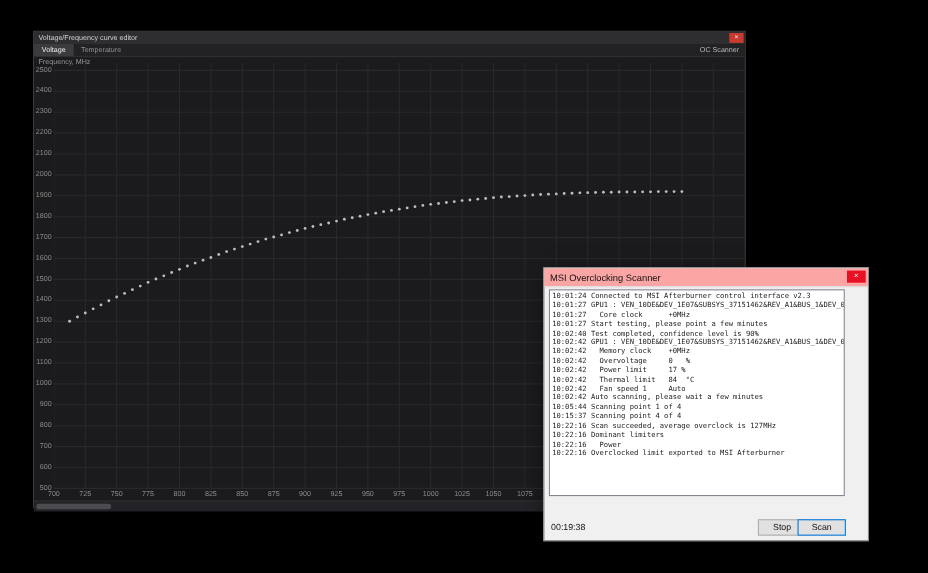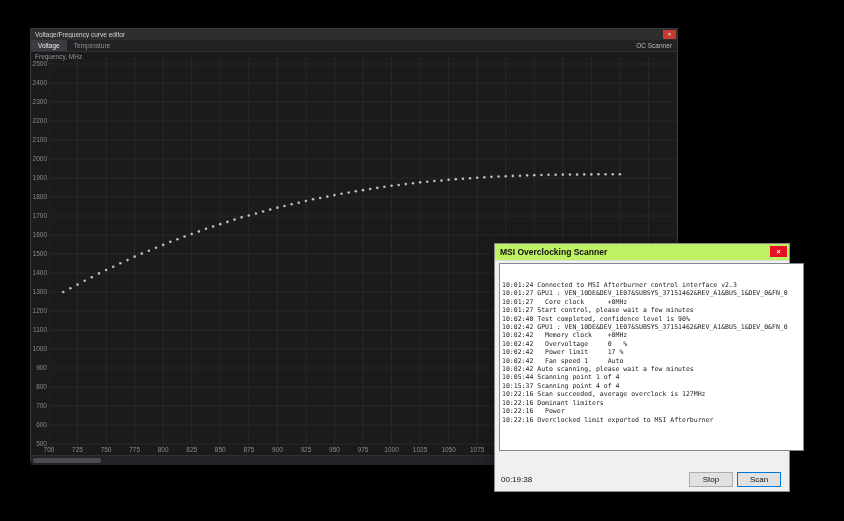--- a/index.html
+++ b/index.html
@@ -25,34 +25,34 @@
   .ylabel{position:absolute;left:0;width:16px;text-align:right;font-size:6.5px;color:#8a8a8a;}
   .xlabels{position:absolute;left:0;top:394px;height:9px;width:100%;z-index:2;}
   .xlabel{position:absolute;top:0;width:24px;text-align:center;font-size:6.5px;color:#8a8a8a;}
   svg.plot{position:absolute;left:18px;top:0;z-index:1;}
   .hscroll{height:9px;background:#232327;position:relative;border-top:1px solid #303034;}
   .hscroll-thumb{position:absolute;left:2px;top:2px;width:68px;height:5px;background:#4b4b50;border-radius:2px;}
 
   
   .dialog{position:absolute;left:494px;top:243px;width:296px;height:249px;background:#f0f0f0;
           border:1px solid #8a8a8a;box-shadow:4px 6px 18px rgba(0,0,0,.65);box-sizing:border-box;z-index:10;}
-  .dialog-titlebar{height:16px;background:#bef264;border-bottom:1px solid #dedede;position:relative;
-          display:flex;align-items:center;font-weight:bold;}
+  .dialog-titlebar{height:16px;background:#fca5a5;border-bottom:1px solid #dedede;position:relative;
+          display:flex;align-items:center;}
   .dialog-title{font-size:8.5px;color:#111;padding-left:5px;}
   .dialog-close{position:absolute;right:2px;top:2px;width:17px;height:11px;background:#e81123;color:#fff;
           font-size:7px;line-height:11px;text-align:center;cursor:default;}
-  .log{position:absolute;left:4px;top:19px;width:305px;height:188px;background:#fff;
-          border:1px solid #828790;overflow:hidden;padding:17px 0 0 2px;box-sizing:border-box;}
+  .log{position:absolute;left:4px;top:19px;width:269px;height:188px;background:#fff;
+          border:1px solid #828790;overflow:hidden;padding:1px 0 0 2px;box-sizing:border-box;}
   .log-line{font-family:"DejaVu Sans Mono",monospace;font-size:6.5px;line-height:8.4px;
           white-space:pre;color:#1c1c1c;}
   .elapsed{position:absolute;left:6px;top:231px;font-size:8px;color:#111;}
   .btn{position:absolute;top:228px;width:44px;height:15px;background:#e1e1e1;border:1px solid #adadad;
           font-size:8px;color:#111;text-align:center;line-height:13px;box-sizing:border-box;cursor:default;}
   .btn-test{right:56px;}
-  .btn-scan{right:8px;border-color:#0078d7;}
+  .btn-scan{right:20px;border-color:#0078d7;}
 </style>
 </head>
 <body>
 
 <div id="stage">
 
   <div class="editor">
     <div class="editor-titlebar">
       <span class="editor-title">Voltage/Frequency curve editor</span>
       <span class="editor-close">×</span>
@@ -245,26 +245,27 @@
 
   <div class="dialog">
     <div class="dialog-titlebar">
       <span class="dialog-title">MSI Overclocking Scanner</span>
       <span class="dialog-close">×</span>
     </div>
     <div class="log">
         <div class="log-line">10:01:24 Connected to MSI Afterburner control interface v2.3</div>
         <div class="log-line">10:01:27 GPU1 : VEN_10DE&amp;DEV_1E07&amp;SUBSYS_37151462&amp;REV_A1&amp;BUS_1&amp;DEV_0&amp;FN_0</div>
         <div class="log-line">10:01:27   Core clock      +0MHz</div>
-        <div class="log-line">10:01:27 Start control, please wait a few minutes</div>
+        <div class="log-line">10:01:27 Start testing, please point a few minutes</div>
         <div class="log-line">10:02:40 Test completed, confidence level is 90%</div>
         <div class="log-line">10:02:42 GPU1 : VEN_10DE&amp;DEV_1E07&amp;SUBSYS_37151462&amp;REV_A1&amp;BUS_1&amp;DEV_0&amp;FN_0</div>
         <div class="log-line">10:02:42   Memory clock    +0MHz</div>
         <div class="log-line">10:02:42   Overvoltage     0   %</div>
         <div class="log-line">10:02:42   Power limit     17 %</div>
+        <div class="log-line">10:02:42   Thermal limit   84  °C</div>
         <div class="log-line">10:02:42   Fan speed 1     Auto</div>
         <div class="log-line">10:02:42 Auto scanning, please wait a few minutes</div>
         <div class="log-line">10:05:44 Scanning point 1 of 4</div>
         <div class="log-line">10:15:37 Scanning point 4 of 4</div>
         <div class="log-line">10:22:16 Scan succeeded, average overclock is 127MHz</div>
         <div class="log-line">10:22:16 Dominant limiters</div>
         <div class="log-line">10:22:16   Power</div>
         <div class="log-line">10:22:16 Overclocked limit exported to MSI Afterburner</div>
       </div>
     <div class="elapsed">00:19:38</div>

